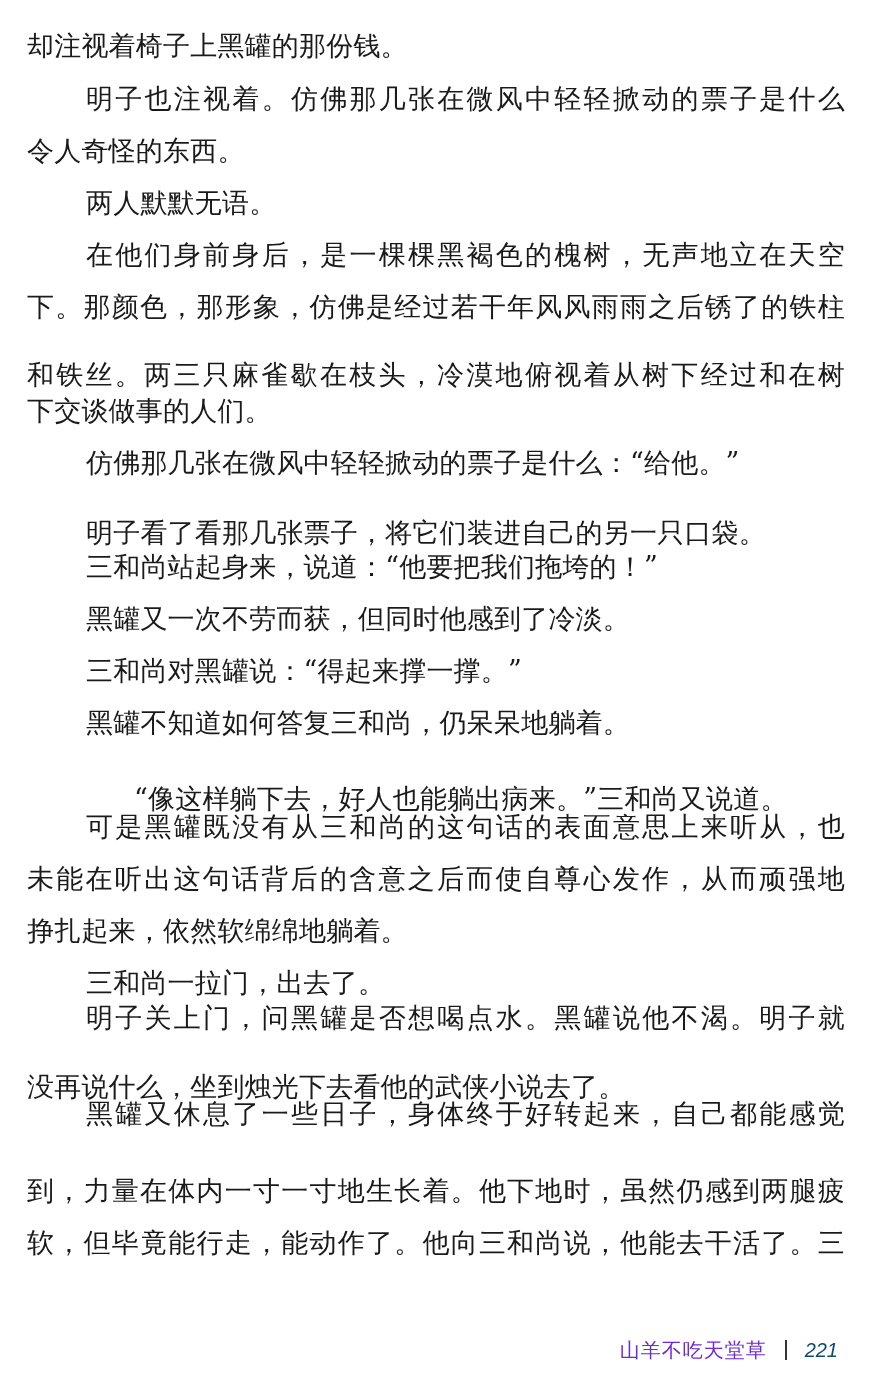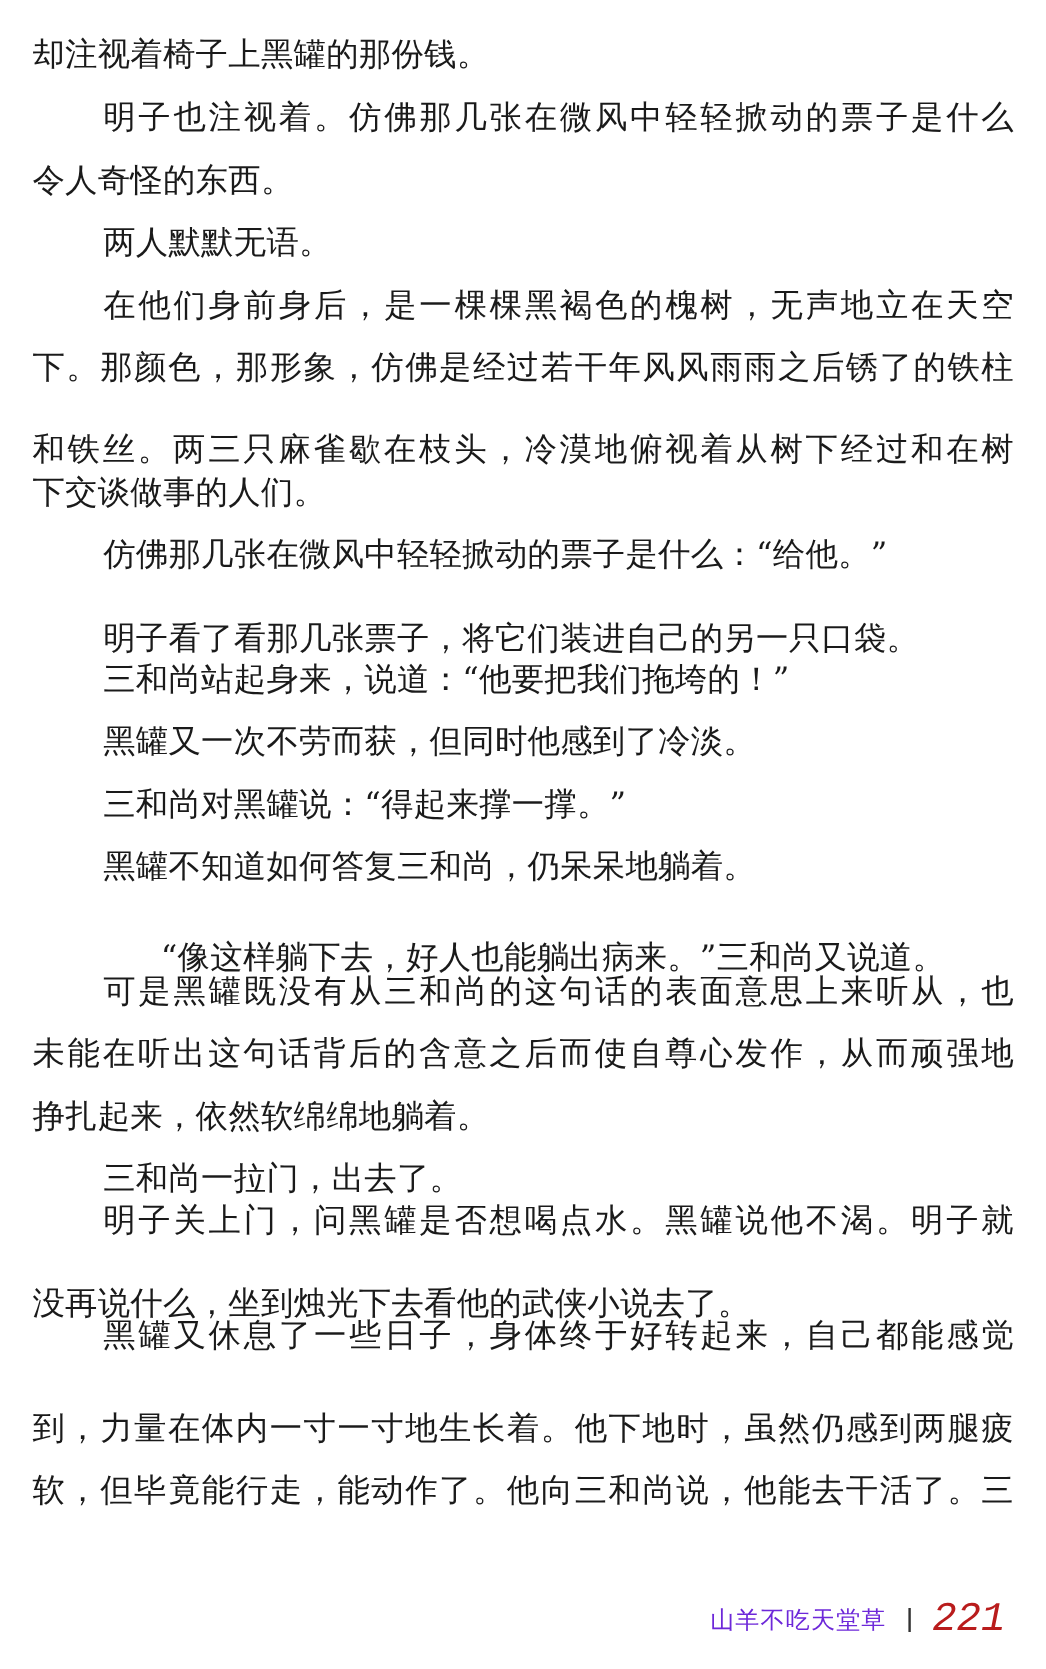--- a/index.html
+++ b/index.html
@@ -56,24 +56,24 @@
       letter-spacing: 1px;
     }
     .footer-sep {
       display: inline-block;
       width: 2px;
       height: 20px;
       background: #333333;
       margin: 0 18px 0 18px;
     }
     .footer-page {
-      font-family: Liberation Mono, monospace;
+      font-family: Liberation Sans, sans-serif;
       font-style: italic;
-      font-size: 34px;
-      color: #b91c1c;
+      font-size: 20px;
+      color: #0c4a6e;
     }
   </style>
 </head>
 <body>
 
 <div class="page">
   <div class="body-text">
     <div class="line short" style="top: 28px;">却注视着椅子上黑罐的那份钱。</div>
     <div class="line indent" style="top: 81px;">明子也注视着。仿佛那几张在微风中轻轻掀动的票子是什么</div>
     <div class="line short" style="top: 133px;">令人奇怪的东西。</div>

